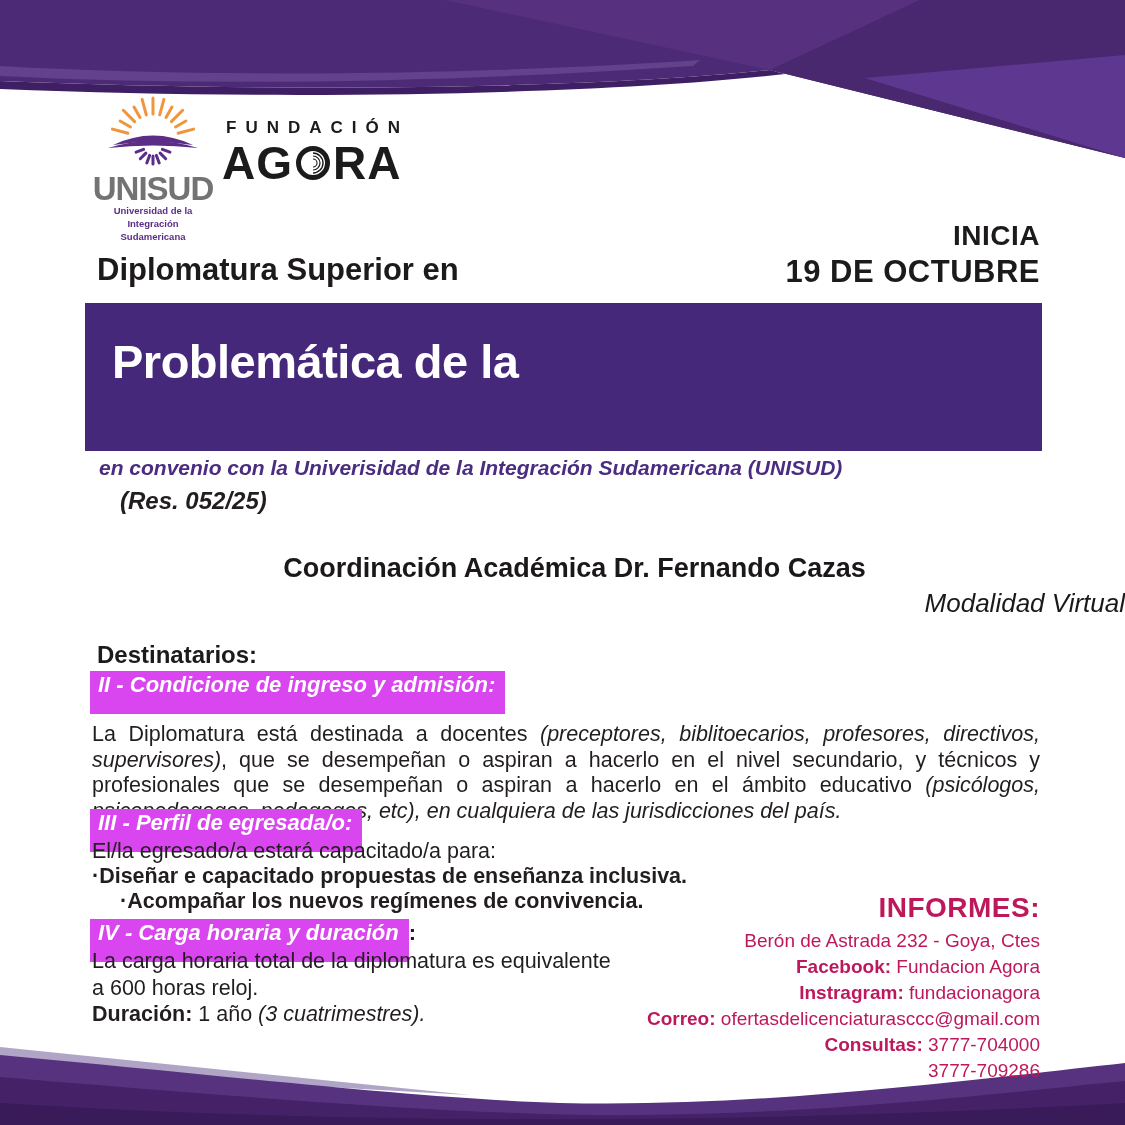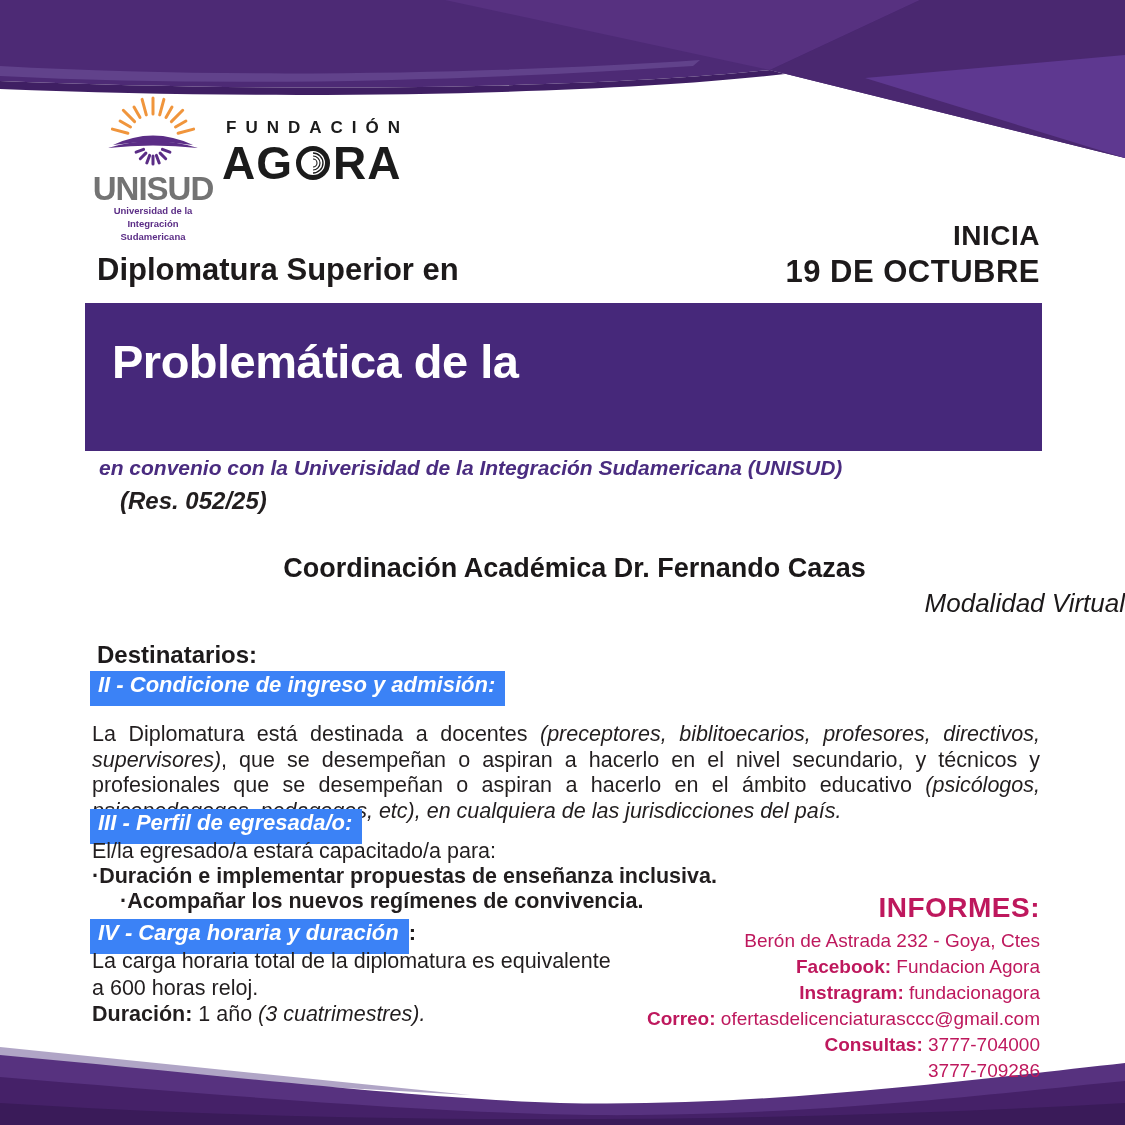--- a/index.html
+++ b/index.html
@@ -33,21 +33,21 @@
   .agreement{position:absolute;left:99px;top:456px;font-size:21px;font-weight:700;font-style:italic;color:#4a2c80;}
   .resolution{position:absolute;left:97px;top:487px;font-size:24px;font-weight:700;font-style:italic;color:#221e1f;margin-left:23px;}
   .coordination{position:absolute;left:12px;top:553px;width:100%;text-align:center;font-size:27px;color:#1b1819;}
   .coordination .pre{font-weight:700;}
   .coordination .name{font-weight:900;}
   .modality{position:absolute;left:0;top:588px;width:100%;text-align:right;font-size:26px;font-style:italic;font-weight:500;color:#1b1819;}
 
   
   .destinatarios{position:absolute;left:97px;top:641px;font-size:24px;font-weight:800;color:#1d1a1b;}
   .secbar{position:absolute;left:90px;}
-  .secbar .hl{display:inline-block;background:#3b82f6;color:#ffffff;font-size:22px;font-weight:700;font-style:italic;padding:2px 10px 9px 8px;line-height:1.1;}
+  .secbar .hl{display:inline-block;background:#d946ef;color:#ffffff;font-size:22px;font-weight:700;font-style:italic;padding:2px 10px 17px 8px;line-height:1.1;}
   .secbar .outside-colon{font-size:22px;font-weight:700;color:#1d1a1b;}
   .bar-ii{top:671px;}
   .bar-iii{top:809px;}
   .bar-iv{top:919px;}
   .para{position:absolute;left:92px;width:948px;top:722px;font-size:21.5px;line-height:25.6px;text-align:justify;color:#221e1f;}
   .para .it{font-style:italic;}
   .line{position:absolute;left:92px;font-size:21.5px;color:#221e1f;}
   .l-intro{top:839px;}
   .l-b1{top:864px;font-weight:700;}
   .l-b2{top:889px;font-weight:700;margin-left:28px;}
@@ -156,21 +156,21 @@
   </div>
 
   <div class="para">
     <span>La Diplomatura está destinada a docentes </span><span class="it">(preceptores, biblitoecarios, profesores, directivos, supervisores)</span><span>, que se desempeñan o aspiran a hacerlo en el nivel secundario, y técnicos y profesionales que se desempeñan o aspiran a hacerlo en el ámbito educativo </span><span class="it">(psicólogos, psicopedagogos, pedagogos, etc), en cualquiera de las jurisdicciones del país.</span>
   </div>
 
   <div class="secbar bar-iii">
     <span class="hl">III - Perfil de egresada/o:</span>
   </div>
   <div class="line l-intro">El/la egresado/a estará capacitado/a para:</div>
-  <div class="line l-b1">·Duración e implementar propuestas de enseñanza inclusiva.</div>
+  <div class="line l-b1">·Diseñar e capacitado propuestas de enseñanza inclusiva.</div>
   <div class="line l-b2">·Acompañar los nuevos regímenes de convivencia.</div>
 
   <div class="secbar bar-iv">
     <span class="hl">IV - Carga horaria y duración</span><span class="outside-colon">:</span>
   </div>
   <div class="line l-iv1">La carga horaria total de la diplomatura es equivalente</div>
   <div class="line l-iv2">a 600 horas reloj.</div>
   <div class="line l-iv3">
     <span class="b">Duración:</span><span> 1 año </span><span class="it">(3 cuatrimestres).</span>
   </div>

